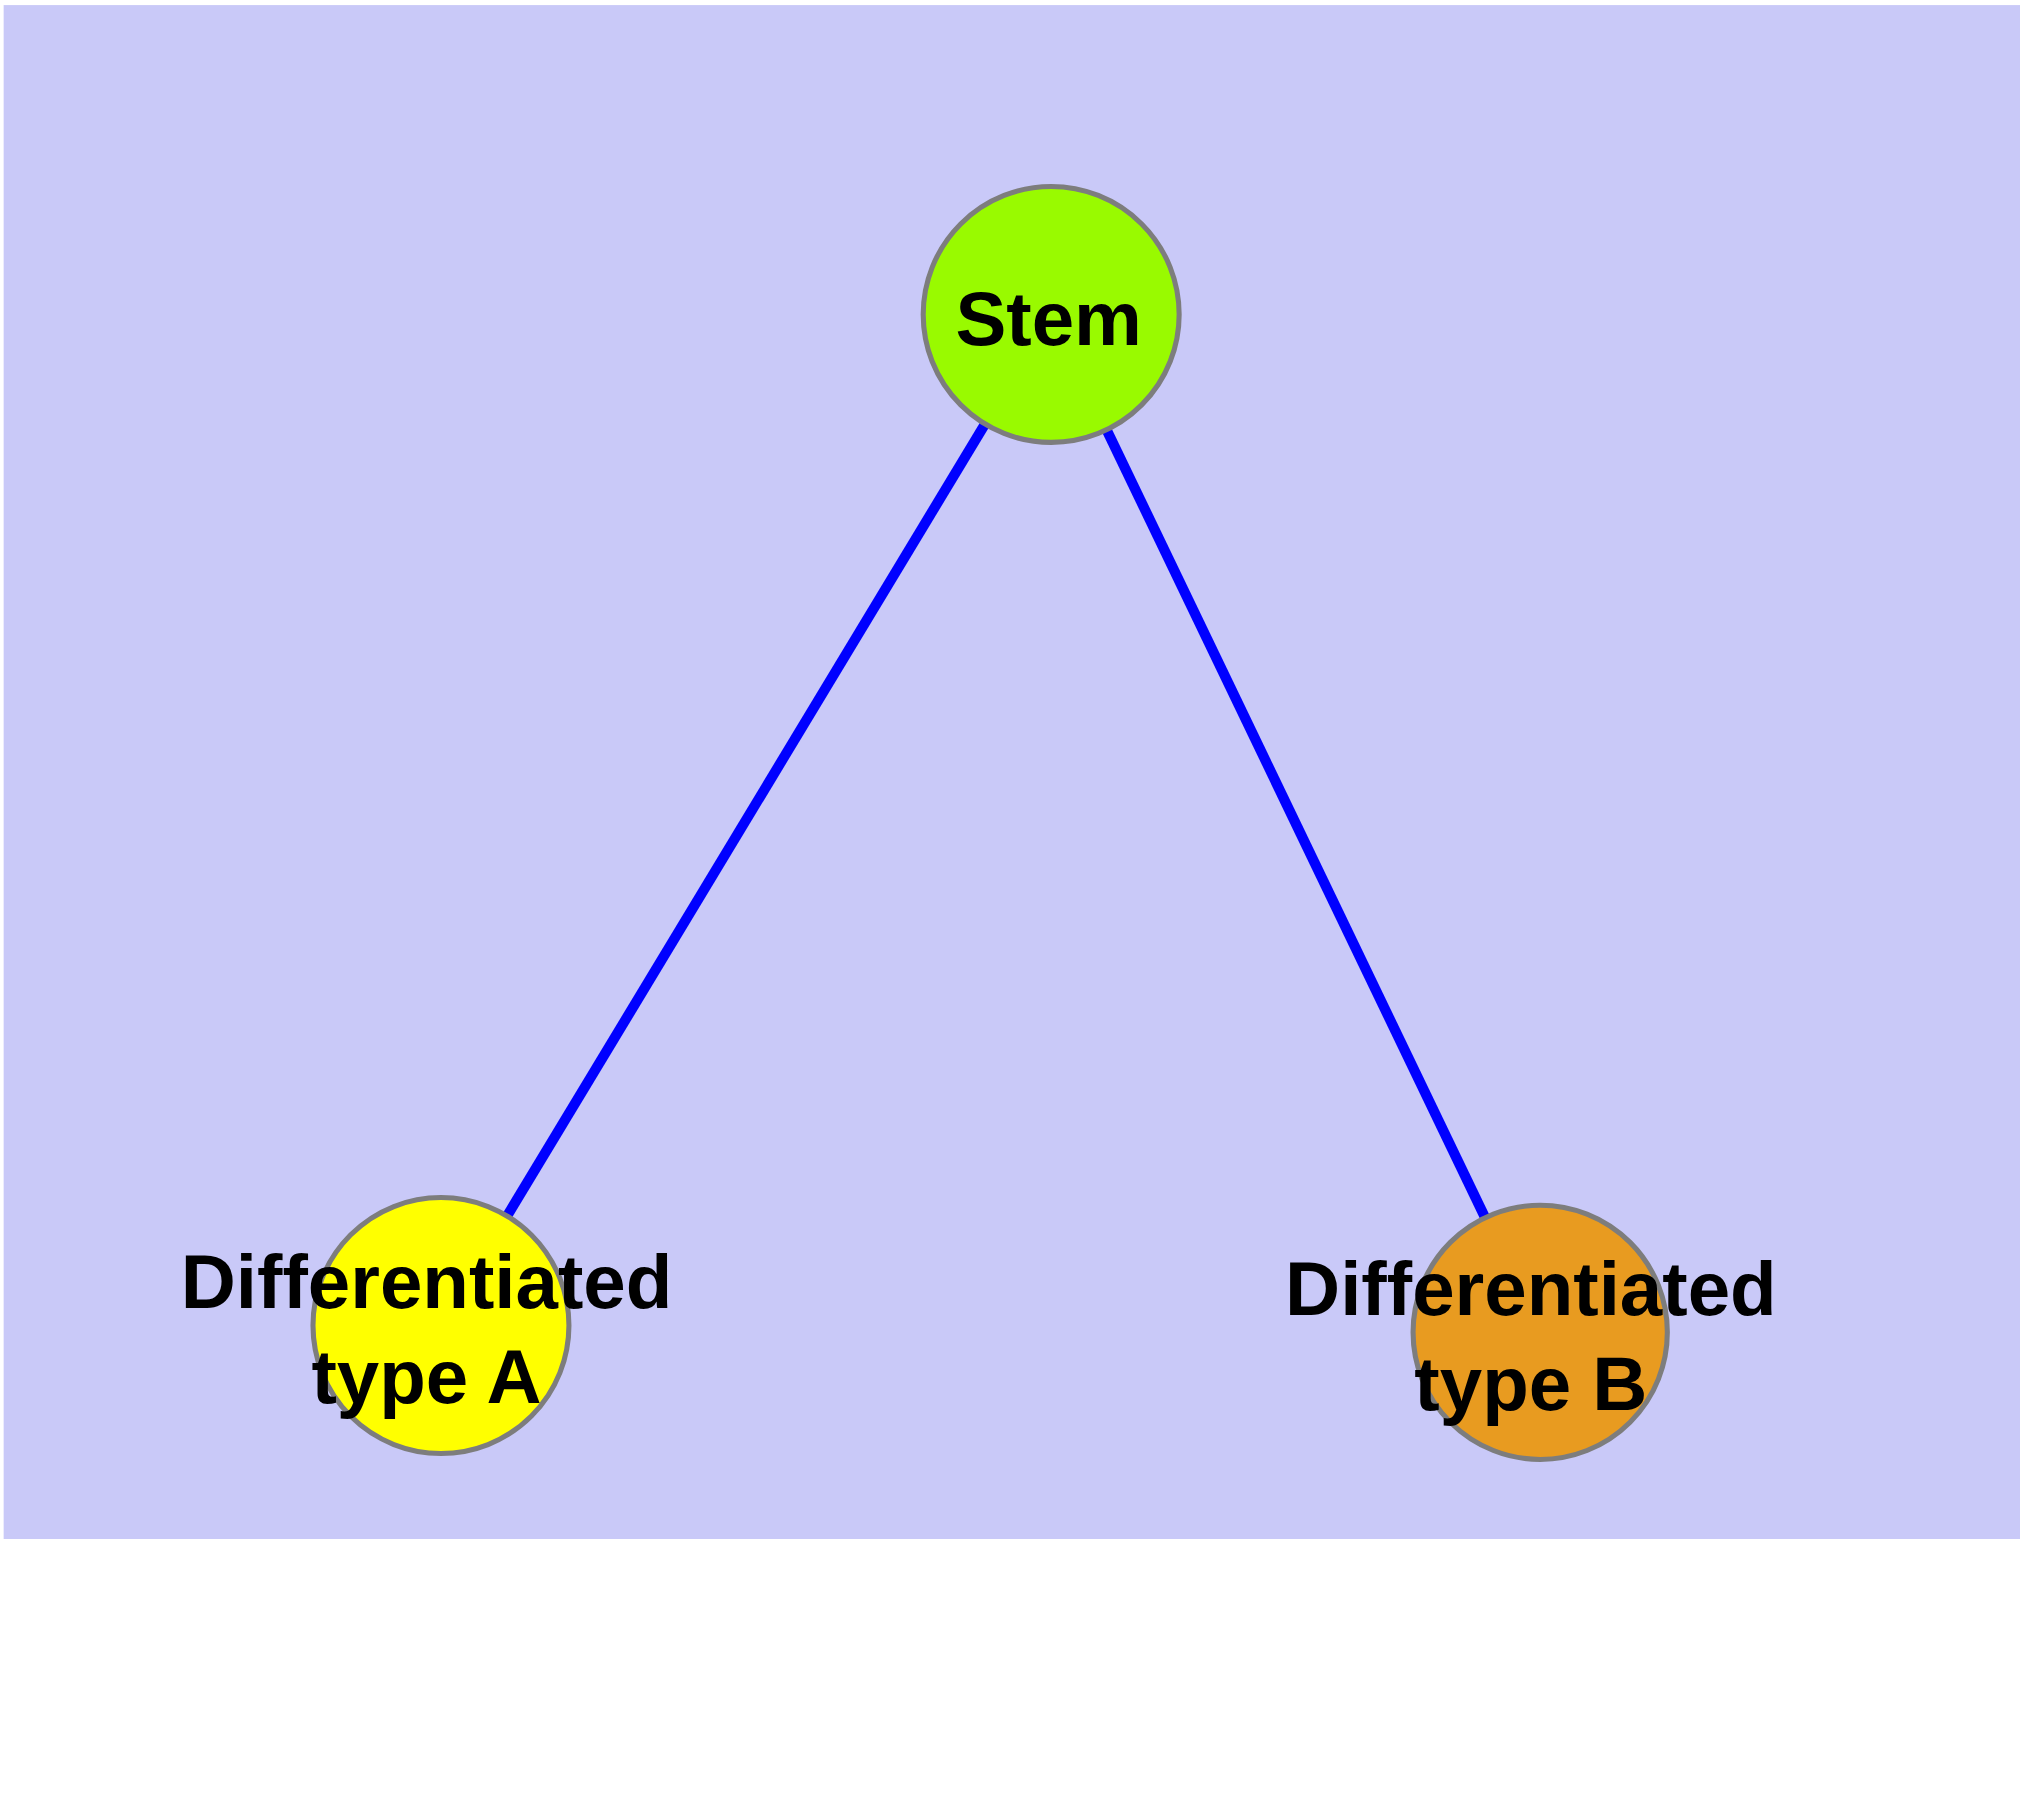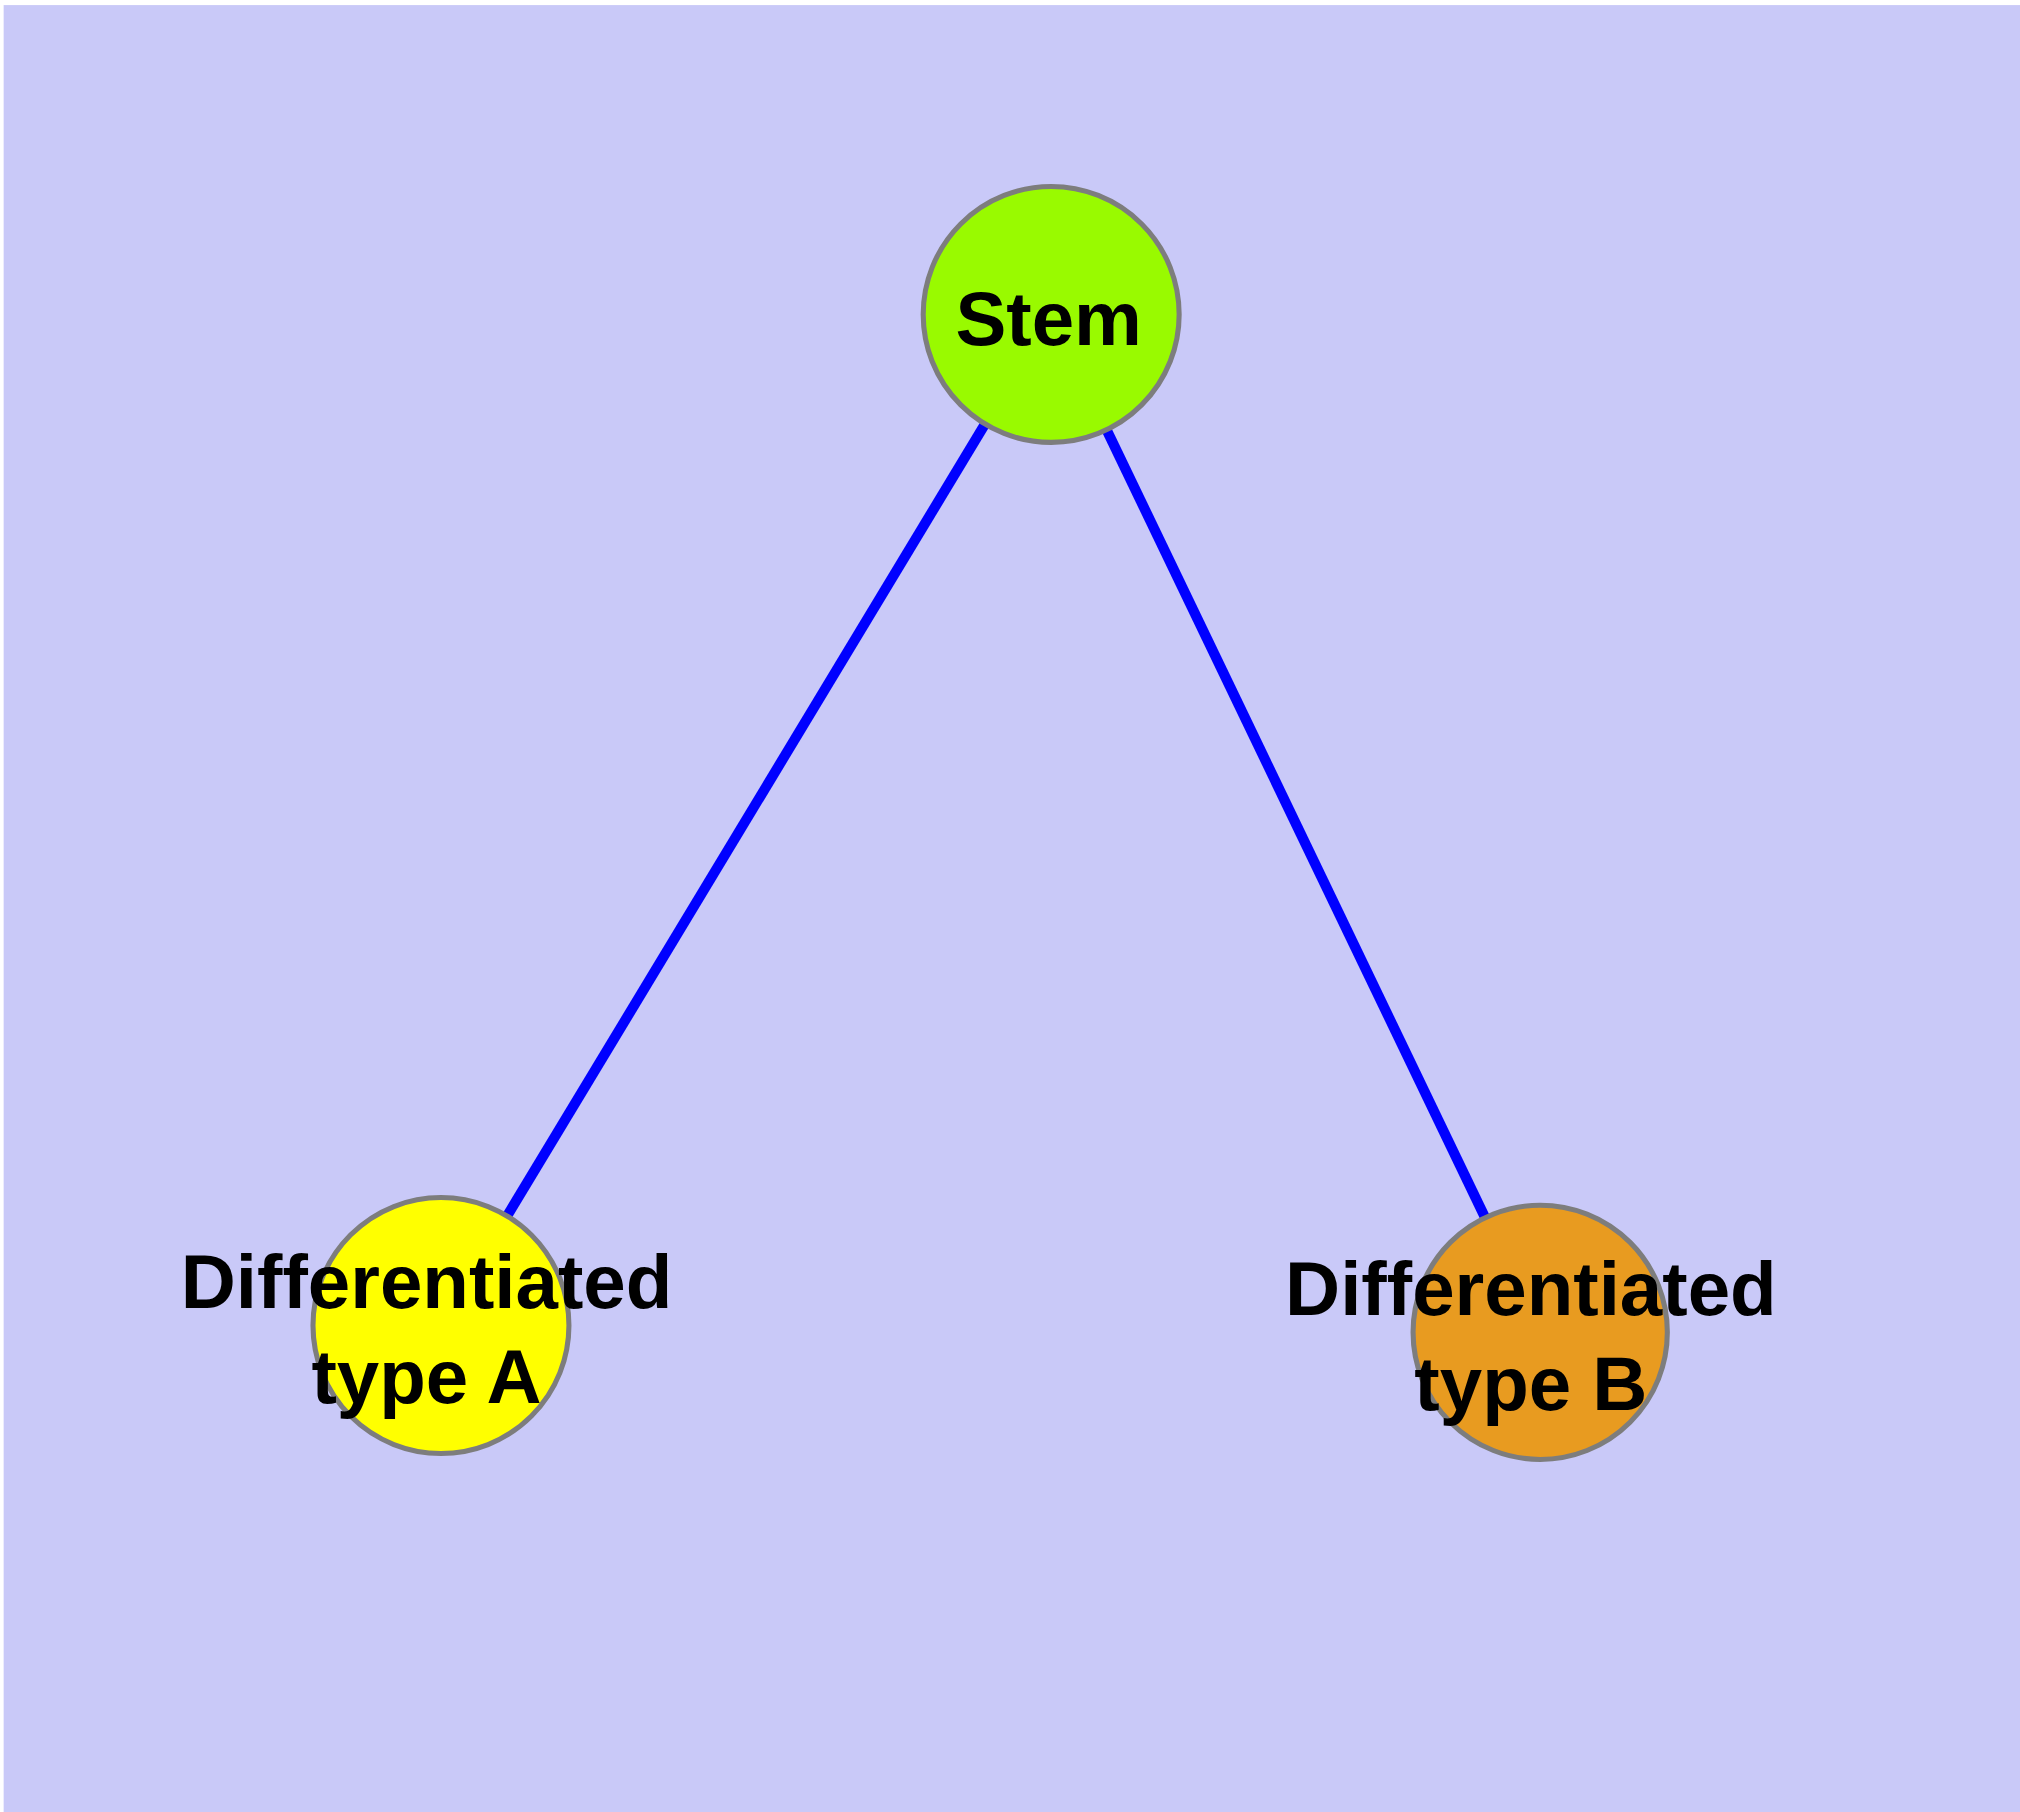--- a/index.html
+++ b/index.html
@@ -3,21 +3,21 @@
 <meta charset="utf-8">
 <style>
   html, body {
     margin: 0;
     padding: 0;
     background: #ffffff;
   }
   .stage {
     position: relative;
     width: 2021px;
-    height: 1812px;
+    height: 1539px;
     overflow: hidden;
   }
   svg {
     display: block;
     width: 2021px;
     height: 1812px;
   }
   .edge {
     stroke-width: 12px;
     fill: none;

